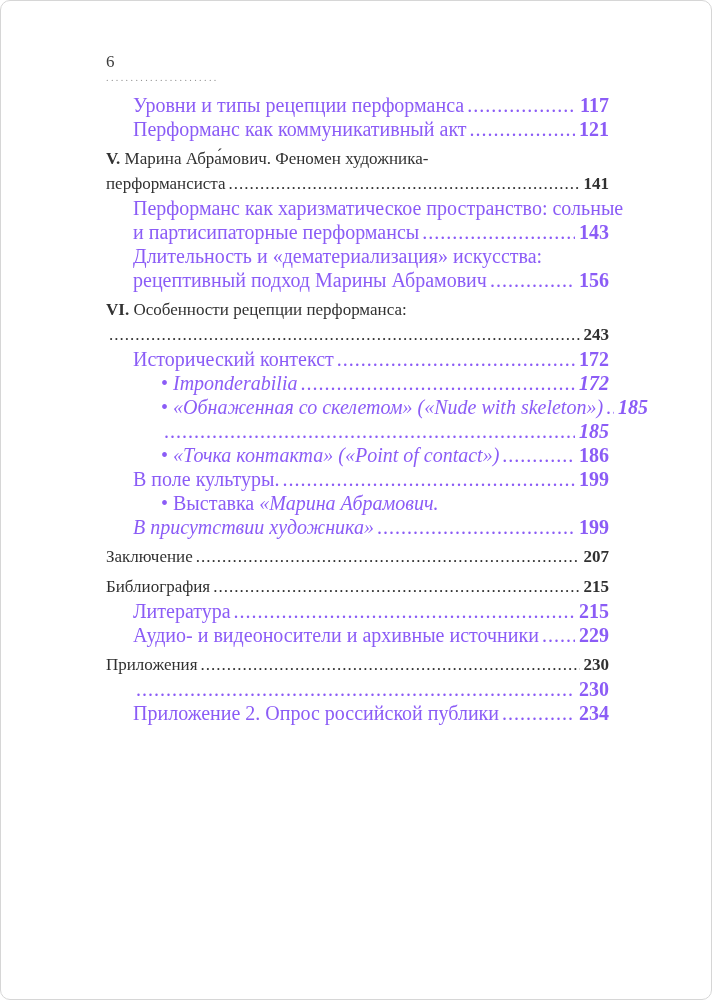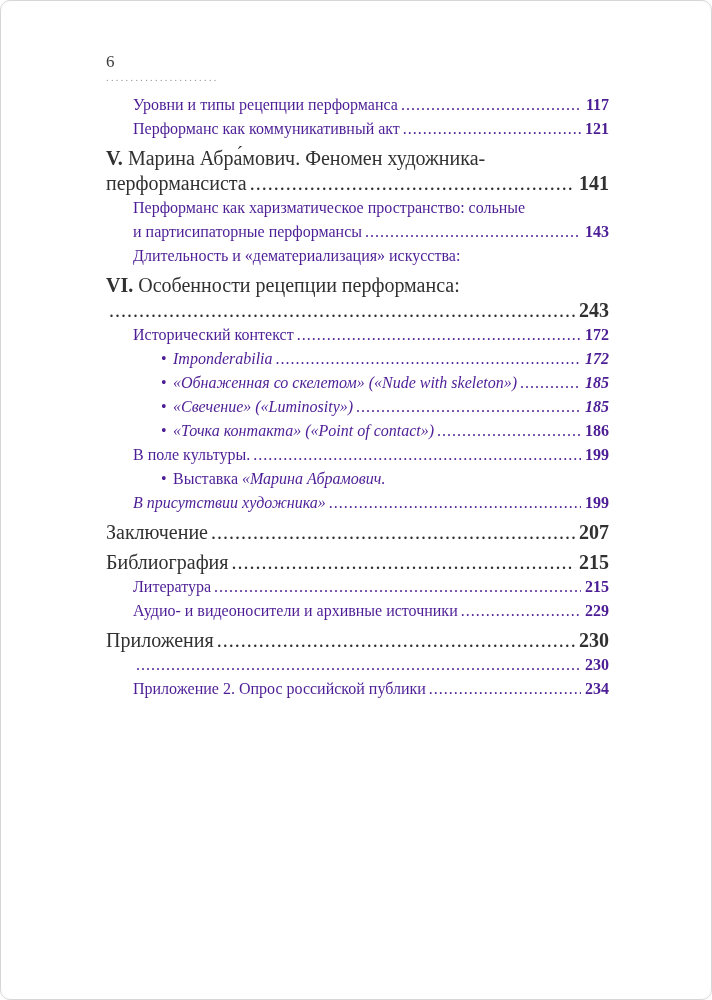--- a/index.html
+++ b/index.html
@@ -19,22 +19,22 @@
   }
   .header-rule{
     font-size:10px;line-height:10px;height:12px;
     letter-spacing:2.4px;color:#8f8f8f;
     overflow:hidden;white-space:nowrap;
     width:112px;
     margin-bottom:8px;
   }
   .toc{display:block;}
   .entry{margin:0;}
-  .entry.sub, .entry.bullet{color:#4c1d95;font-size:16px;}
-  .entry.chapter{color:#313131;font-size:20px;margin-top:5px;}
+  .entry.sub, .entry.bullet{color:#8b5cf6;font-size:20px;}
+  .entry.chapter{color:#313131;font-size:17px;margin-top:5px;}
   .entry.sub .line, .entry.bullet .line{line-height:24px;}
   .entry.chapter .line{line-height:25px;}
   .ind0{padding-left:0;}
   .indsub{padding-left:27px;}
   .indbul{padding-left:55px;}
   .lastline{display:flex;align-items:baseline;}
   .label{flex:0 1 auto;white-space:nowrap;}
   .dots{
     flex:1 1 auto;overflow:hidden;white-space:nowrap;
     margin:0 4px 0 3px;min-width:8px;
@@ -80,20 +80,25 @@
       <div class="entry sub">
         <div class="line indsub"><span class="label"><span>Перформанс как харизматическое пространство: сольные</span></span></div>
         <div class="line indsub lastline">
           <span class="label"><span>и партисипаторные перформансы</span></span>
           <span class="dots"></span>
           <span class="pageref">143</span>
         </div>
       </div>
       <div class="entry sub">
         <div class="line indsub"><span class="label"><span>Длительность и «дематериализация» искусства:</span></span></div>
+        <div class="line indsub lastline">
+          <span class="label"><span>рецептивный подход Марины Абрамович</span></span>
+          <span class="dots"></span>
+          <span class="pageref">156</span>
+        </div>
       </div>
       <div class="entry chapter">
         <div class="line ind0"><span class="label"><span class="bd">VI.</span><span> Особенности рецепции перформанса:</span></span></div>
         <div class="line ind0 lastline">
           <span class="dots"></span>
           <span class="pageref">243</span>
         </div>
       </div>
       <div class="entry sub">
         <div class="line indsub lastline">
@@ -111,21 +116,20 @@
       </div>
       <div class="entry bullet">
         <div class="line indbul lastline">
           <span class="label"><span class="bmark">•</span><span class="it">«Обнаженная со скелетом» («Nude with skeleton»)</span></span>
           <span class="dots"></span>
           <span class="pageref it">185</span>
         </div>
       </div>
       <div class="entry bullet">
         <div class="line indbul lastline">
-          <span class="label"><span class="bmark">•</span><span class="it">«Свечение» («Luminosity»)</span></span>
           <span class="dots"></span>
           <span class="pageref it">185</span>
         </div>
       </div>
       <div class="entry bullet">
         <div class="line indbul lastline">
           <span class="label"><span class="bmark">•</span><span class="it">«Точка контакта» («Point of contact»)</span></span>
           <span class="dots"></span>
           <span class="pageref">186</span>
         </div>

